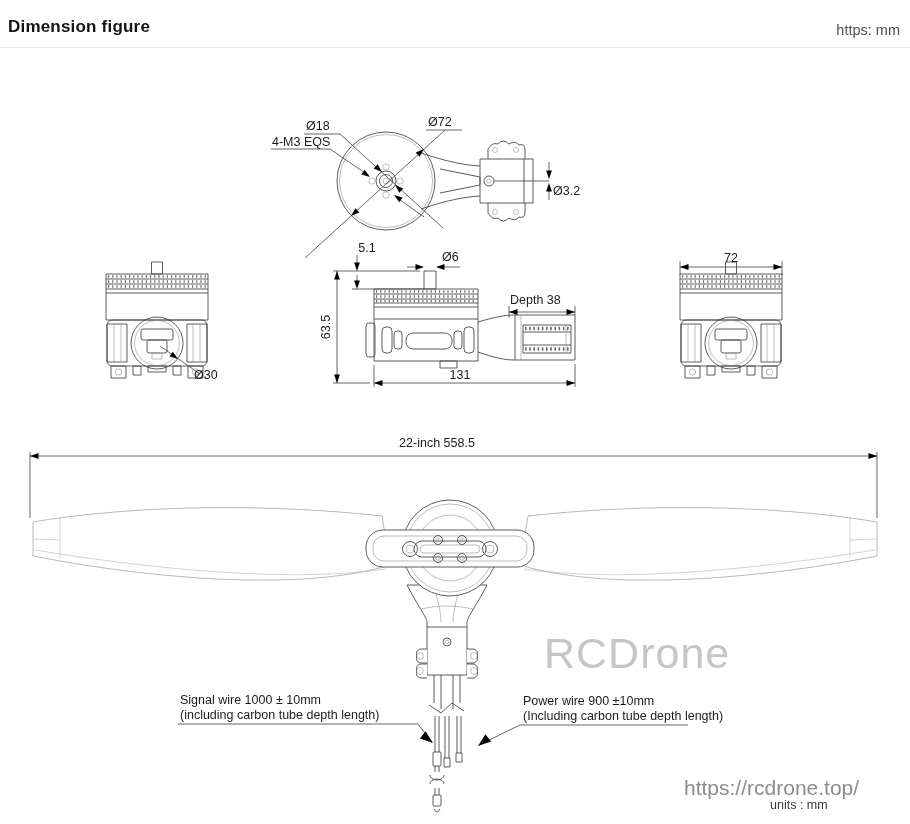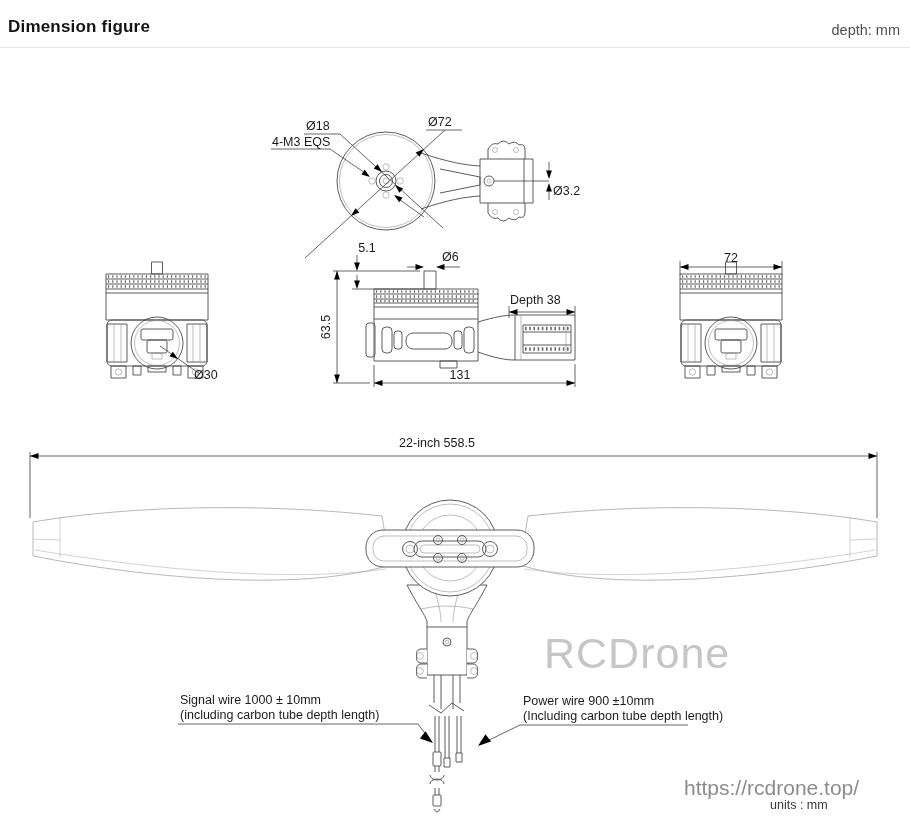--- a/index.html
+++ b/index.html
@@ -23,21 +23,21 @@
   .bthin{stroke:#b4b4b4;stroke-width:.6;fill:none;}
   .tick{stroke:#6a6a6a;stroke-width:2.6;stroke-dasharray:1.2 3;fill:none;}
   .hatch{stroke:#6a6a6a;stroke-width:3.4;stroke-dasharray:1.6 2.6;fill:none;}
 </style>
 </head>
 <body>
 
 <div class="page">
 
   <div class="hdr-title">Dimension figure</div>
-  <div class="hdr-units">depth: mm</div>
+  <div class="hdr-units">https: mm</div>
   <div class="hdr-rule"></div>
 
   <svg class="draw" width="910" height="824" viewBox="0 0 910 824">
 
     <defs>
       <path id="arr" d="M0,0 L-8.5,-2.9 L-8.5,2.9 Z"></path>
       <path id="arrB" d="M0,0 L-13,-4.6 L-13,4.6 Z"></path>
 
       <g id="frontView">
         <rect class="ln" x="45.5" y="0" width="11" height="12"></rect>

